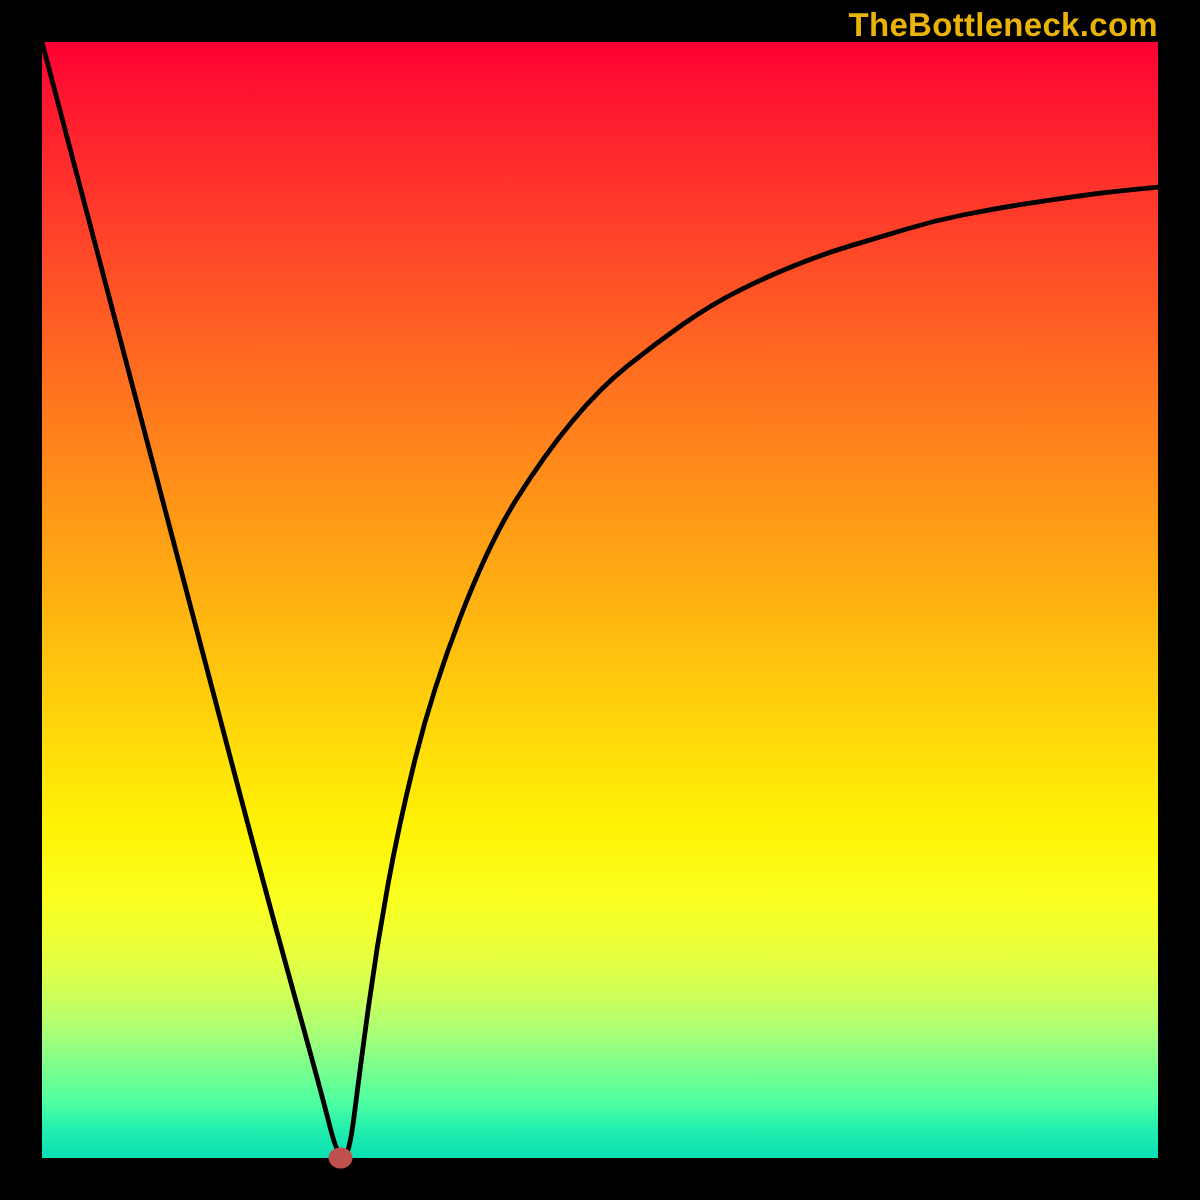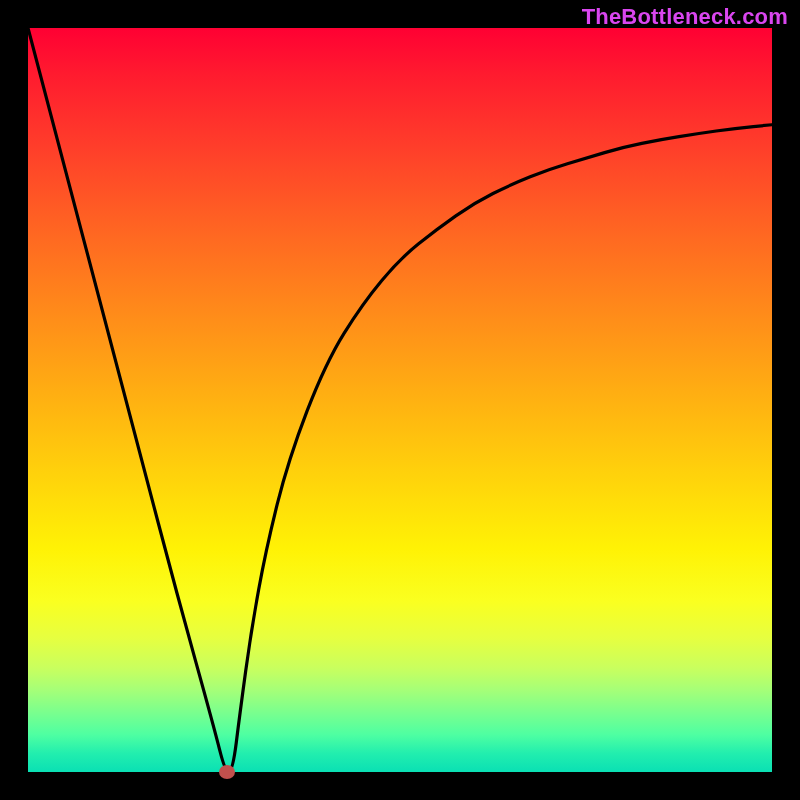--- a/index.html
+++ b/index.html
@@ -13,22 +13,22 @@
   }
   .frame {
     position: relative;
     width: 800px;
     height: 800px;
     background: #000000;
   }
   .watermark {
     position: absolute;
     top: 4px;
-    right: 12px;
-    color: #d946ef;
+    right: 28px;
+    color: #eab308;
     font-size: 22px;
     font-weight: 600;
     letter-spacing: 0.2px;
     user-select: none;
   }
   .plot-area {
     position: absolute;
     left: 28px;
     top: 28px;
     width: 744px;

